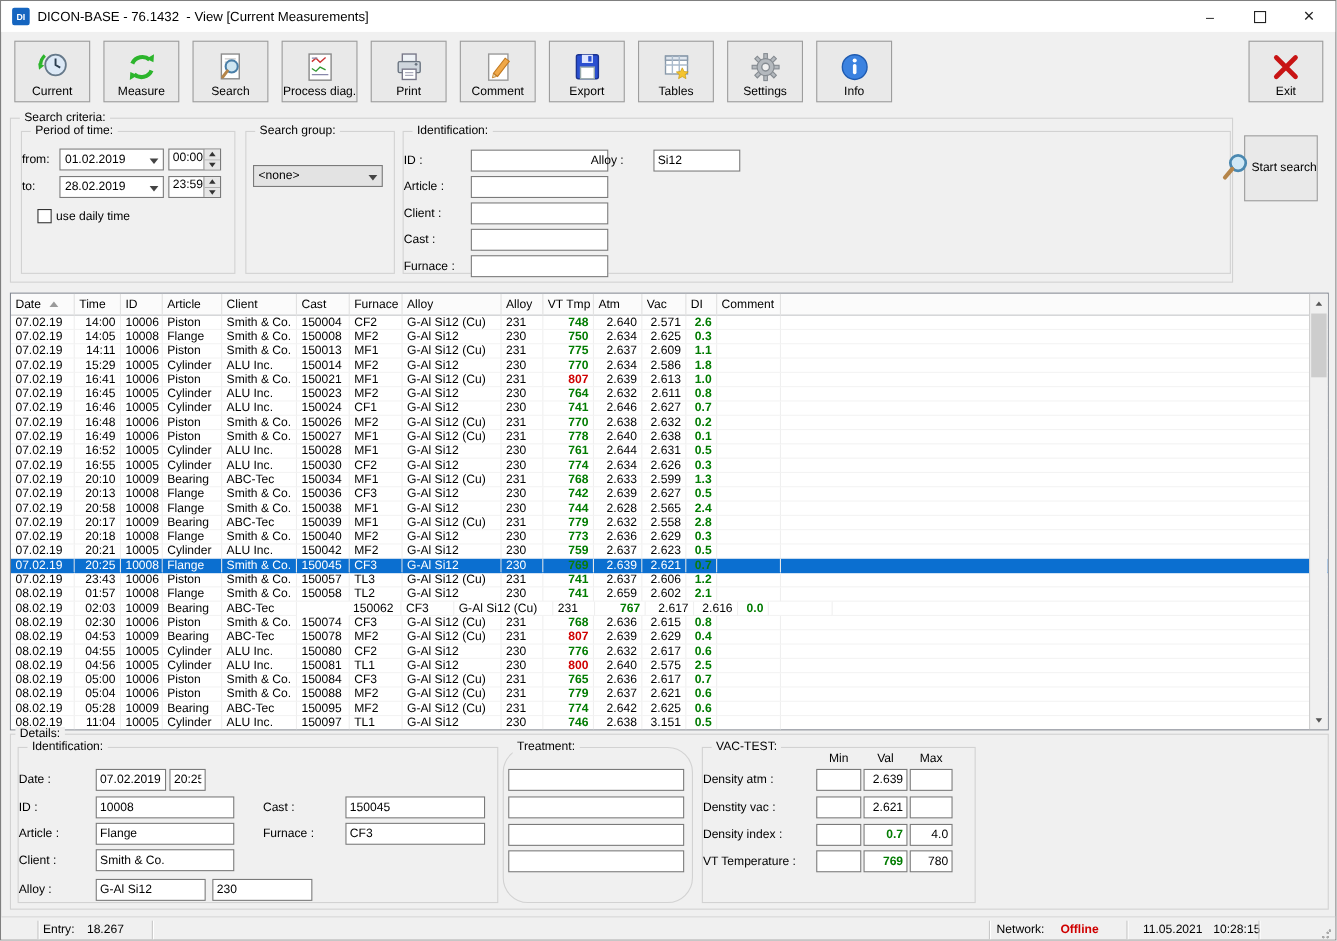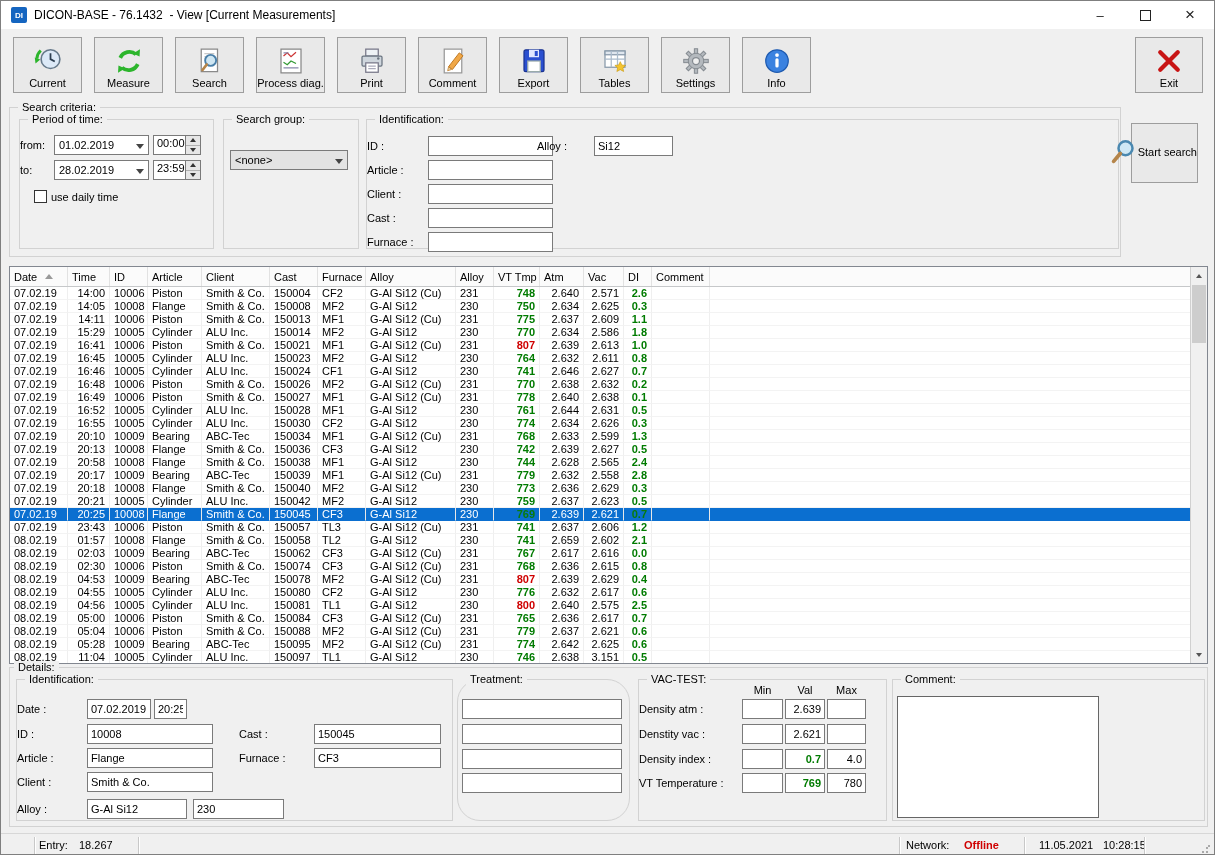--- a/index.html
+++ b/index.html
@@ -642,21 +642,21 @@
           <div class="gcell num green" style="width: 28px;">2.1</div>
           <div class="gcell" style="width: 58px;"></div>
           <div class="gcell" style="flex: 1 1 0%; border-right: none;"></div>
         </div>
         <div class="grow">
           <div class="gcell" style="width: 58px;">08.02.19</div>
           <div class="gcell num" style="width: 42px;">02:03</div>
           <div class="gcell num" style="width: 38px;">10009</div>
           <div class="gcell" style="width: 54px;">Bearing</div>
           <div class="gcell" style="width: 68px;">ABC-Tec</div>
-          <div class="gcell" style="width: 48px;">150062</div>
+          <div class="gcell" style="width: 48px; margin-left: 47px;">150062</div>
           <div class="gcell" style="width: 48px;">CF3</div>
           <div class="gcell" style="width: 90px;">G-Al Si12 (Cu)</div>
           <div class="gcell" style="width: 38px;">231</div>
           <div class="gcell num green" style="width: 46px;">767</div>
           <div class="gcell num" style="width: 44px;">2.617</div>
           <div class="gcell num" style="width: 40px;">2.616</div>
           <div class="gcell num green" style="width: 28px;">0.0</div>
           <div class="gcell" style="width: 58px;"></div>
           <div class="gcell" style="flex: 1 1 0%; border-right: none;"></div>
         </div>
@@ -860,24 +860,20 @@
         <input class="inp valtxt" style="left: 103px; top: 69px; width: 41px;" value="">
         <input class="inp valtxt greenbold" style="left: 146px; top: 69px; width: 40px;" value="0.7">
         <input class="inp valtxt" style="left: 188px; top: 69px; width: 39px;" value="4.0">
         <span class="lbl r" style="left:0;top:93px;width:100px;">VT Temperature :</span>
         <input class="inp valtxt" style="left: 103px; top: 93px; width: 41px;" value="">
         <input class="inp valtxt greenbold" style="left: 146px; top: 93px; width: 40px;" value="769">
         <input class="inp valtxt" style="left: 188px; top: 93px; width: 39px;" value="780">
       </div>
   </div>
 
-  <div class="grp" style="left:891px;top:678px;width:313px;height:142px;">
-    <span class="cap">Comment:</span>
-    <textarea class="inp" style="left: 4px; top: 16px; width: 202px; height: 122px; border-color: rgb(102, 102, 102); resize: none;"></textarea>
-  </div>
 
   <div class="statusbar">
     <div class="sbsep" style="left:33px;"></div>
     <span class="sbtxt" style="left:38px;">Entry:</span>
     <span class="sbtxt" style="left:78px;">18.267</span>
     <div class="sbsep" style="left:137px;"></div>
     <div class="sbsep" style="left:898px;"></div>
     <span class="sbtxt" style="left:905px;">Network:</span>
     <span class="sbtxt" style="left:963px;font-weight:bold;color:#cf0000;">Offline</span>
     <div class="sbsep" style="left:1023px;"></div>

